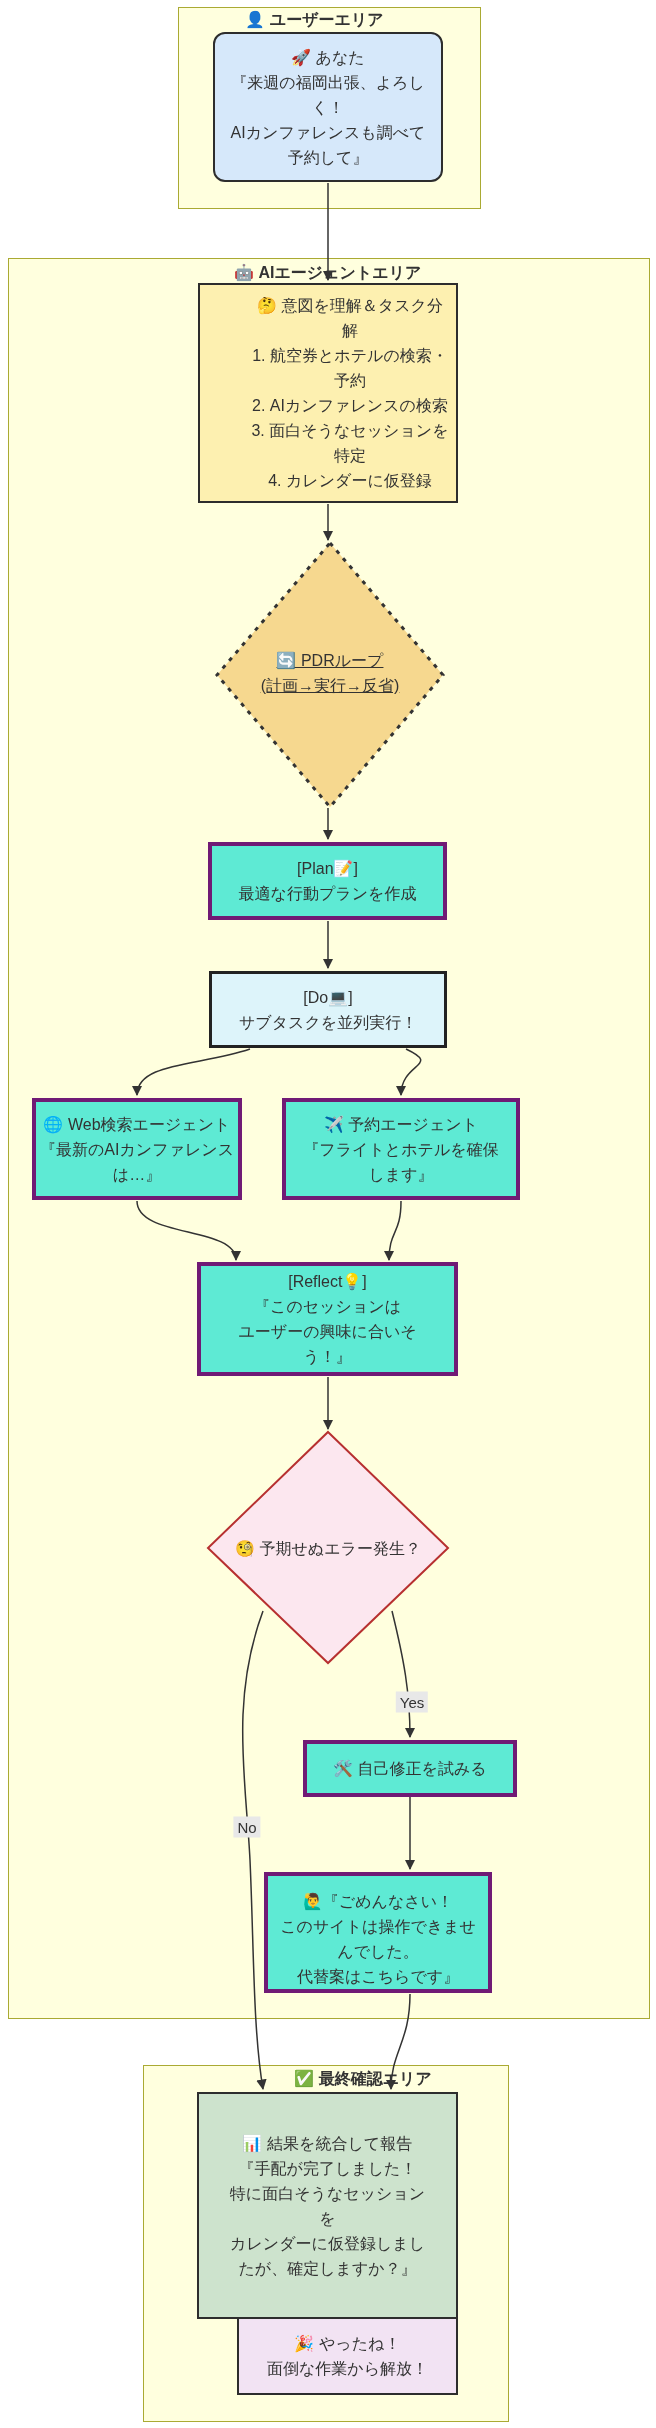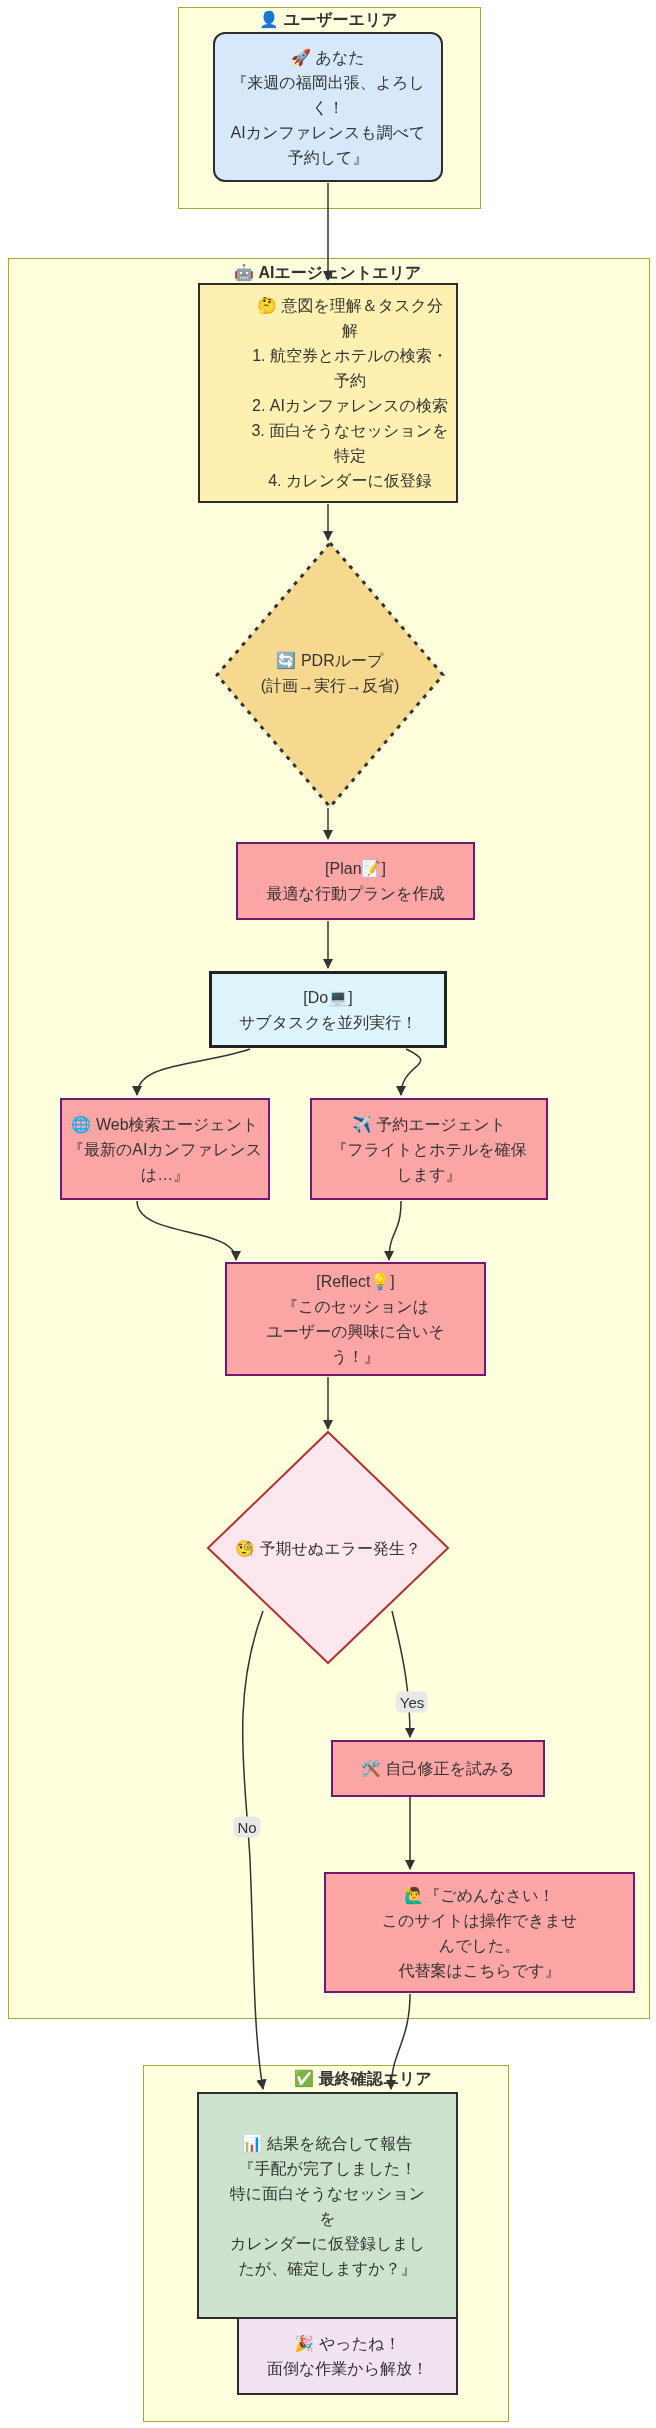--- a/index.html
+++ b/index.html
@@ -14,31 +14,31 @@
     font-weight:bold; font-size:16px; line-height:22px; pointer-events:none;
   }
   svg.edges { position:absolute; left:0; top:0; z-index:2; }
   .node {
     position:absolute; z-index:4; display:flex; align-items:center; justify-content:center;
     text-align:center; font-size:16px; line-height:25px; box-sizing:border-box;
   }
   .node-label { white-space:pre-line; padding:0 3px; }
   .n-user   { background:#d6e8fa; border:2px solid #2d2d2d; border-radius:12px; }
   .n-task   { background:#fdf0b0; border:2px solid #2d2d2d;padding-left:44px; }
-  .n-lav    { background:#fca5a5; border:2px solid #701a75;margin-left:28px; }
+  .n-lav    { background:#5eead4; border:4px solid #701a75; }
   .n-do     { background:#ddf4fa; border:3px solid #222222; }
   .n-report { background:#cde3cd; border:2px solid #2d2d2d; }
   .n-done   { background:#f2e3f3; border:2px solid #2d2d2d;margin-left:20px; }
   .diamond-label {
     position:absolute; z-index:4; text-align:center; font-size:16px; line-height:25px;
     white-space:pre-line; pointer-events:none;
   }
   .edge-label {
     position:absolute; z-index:5; transform:translate(-50%,-50%);
-    background:#e8e8e8; padding:1px 4px; font-size:15px; line-height:19px;border-radius:6px;
+    background:#e8e8e8; padding:1px 4px; font-size:15px; line-height:19px;
   }
 </style>
 </head>
 <body>
 
 <div class="stage">
 
   <div class="cluster" style="left:178px; top:7px; width:301px; height:200px;"></div>
   <div class="cluster" style="left:8px; top:258px; width:640px; height:1759px;"></div>
   <div class="cluster" style="left:143px; top:2065px; width:364px; height:355px;"></div>
@@ -62,21 +62,21 @@
       <path marker-end="url(#arrow)" d="M392,1611 C404,1660 410,1692 410,1737"></path>
       <path marker-end="url(#arrow)" d="M410,1794 L410,1869"></path>
       <path marker-end="url(#arrow)" d="M410,1994 C410,2042 391,2052 391,2089"></path>
       <path marker-end="url(#arrow)" d="M263,1611 C230,1700 246,1780 250,1860 C254,1950 253,2030 263,2089"></path>
       <path marker-end="url(#arrow)" d="M328,2268 L328,2314"></path>
     </g>
     <polygon points="330,543 443,675 330,807 217,675" fill="#f6d88f" stroke="#333333" stroke-width="3" stroke-dasharray="4,6"></polygon>
     <polygon points="328,1432 448,1548 328,1663 208,1548" fill="#fce7ef" stroke="#b73030" stroke-width="2"></polygon>
   </svg>
 
-  <div class="cluster-title" style="left:178px; top:9px; width:301px;">
+  <div class="cluster-title" style="left:164px; top:9px; width:301px;">
     <span>👤</span>
     <span>ユーザーエリア</span>
   </div>
   <div class="cluster-title" style="left:8px; top:262px; width:640px;">
     <span>🤖</span>
     <span>AIエージェントエリア</span>
   </div>
   <div class="cluster-title" style="left:143px; top:2068px; width:440px;">
     <span>✅</span>
     <span>最終確認エリア</span>
@@ -94,21 +94,21 @@
     <div class="node-label">🤔 意図を理解＆タスク分
 解
 1. 航空券とホテルの検索・
 予約
 2. AIカンファレンスの検索
 3. 面白そうなセッションを
 特定
 4. カレンダーに仮登録</div>
   </div>
 
-  <div class="diamond-label" style="left:230px; top:648px; width:200px;">🔄 PDRループ
+  <div class="diamond-label" style="left:230px; top:648px; width:200px;text-decoration:underline;">🔄 PDRループ
 (計画→実行→反省)</div>
 
   <div class="node n-lav" style="left:208px; top:842px; width:239px; height:78px;">
     <div class="node-label">[Plan📝]
 最適な行動プランを作成</div>
   </div>
 
   <div class="node n-do" style="left:209px; top:971px; width:238px; height:77px;">
     <div class="node-label">[Do💻]
 サブタスクを並列実行！</div>
@@ -132,21 +132,21 @@
 ユーザーの興味に合いそ
 う！』</div>
   </div>
 
   <div class="diamond-label" style="left:218px; top:1536px; width:220px;">🧐 予期せぬエラー発生？</div>
 
   <div class="node n-lav" style="left:303px; top:1740px; width:214px; height:57px;">
     <div class="node-label">🛠️ 自己修正を試みる</div>
   </div>
 
-  <div class="node n-lav" style="left:296px; top:1872px; width:311px; height:121px;">
+  <div class="node n-lav" style="left:264px; top:1872px; width:228px; height:121px;align-items:flex-end;">
     <div class="node-label">🙋‍♂️『ごめんなさい！
 このサイトは操作できませ
 んでした。
 代替案はこちらです』</div>
   </div>
 
   <div class="node n-report" style="left:197px; top:2092px; width:261px; height:227px;">
     <div class="node-label">📊 結果を統合して報告
 『手配が完了しました！
 特に面白そうなセッション

